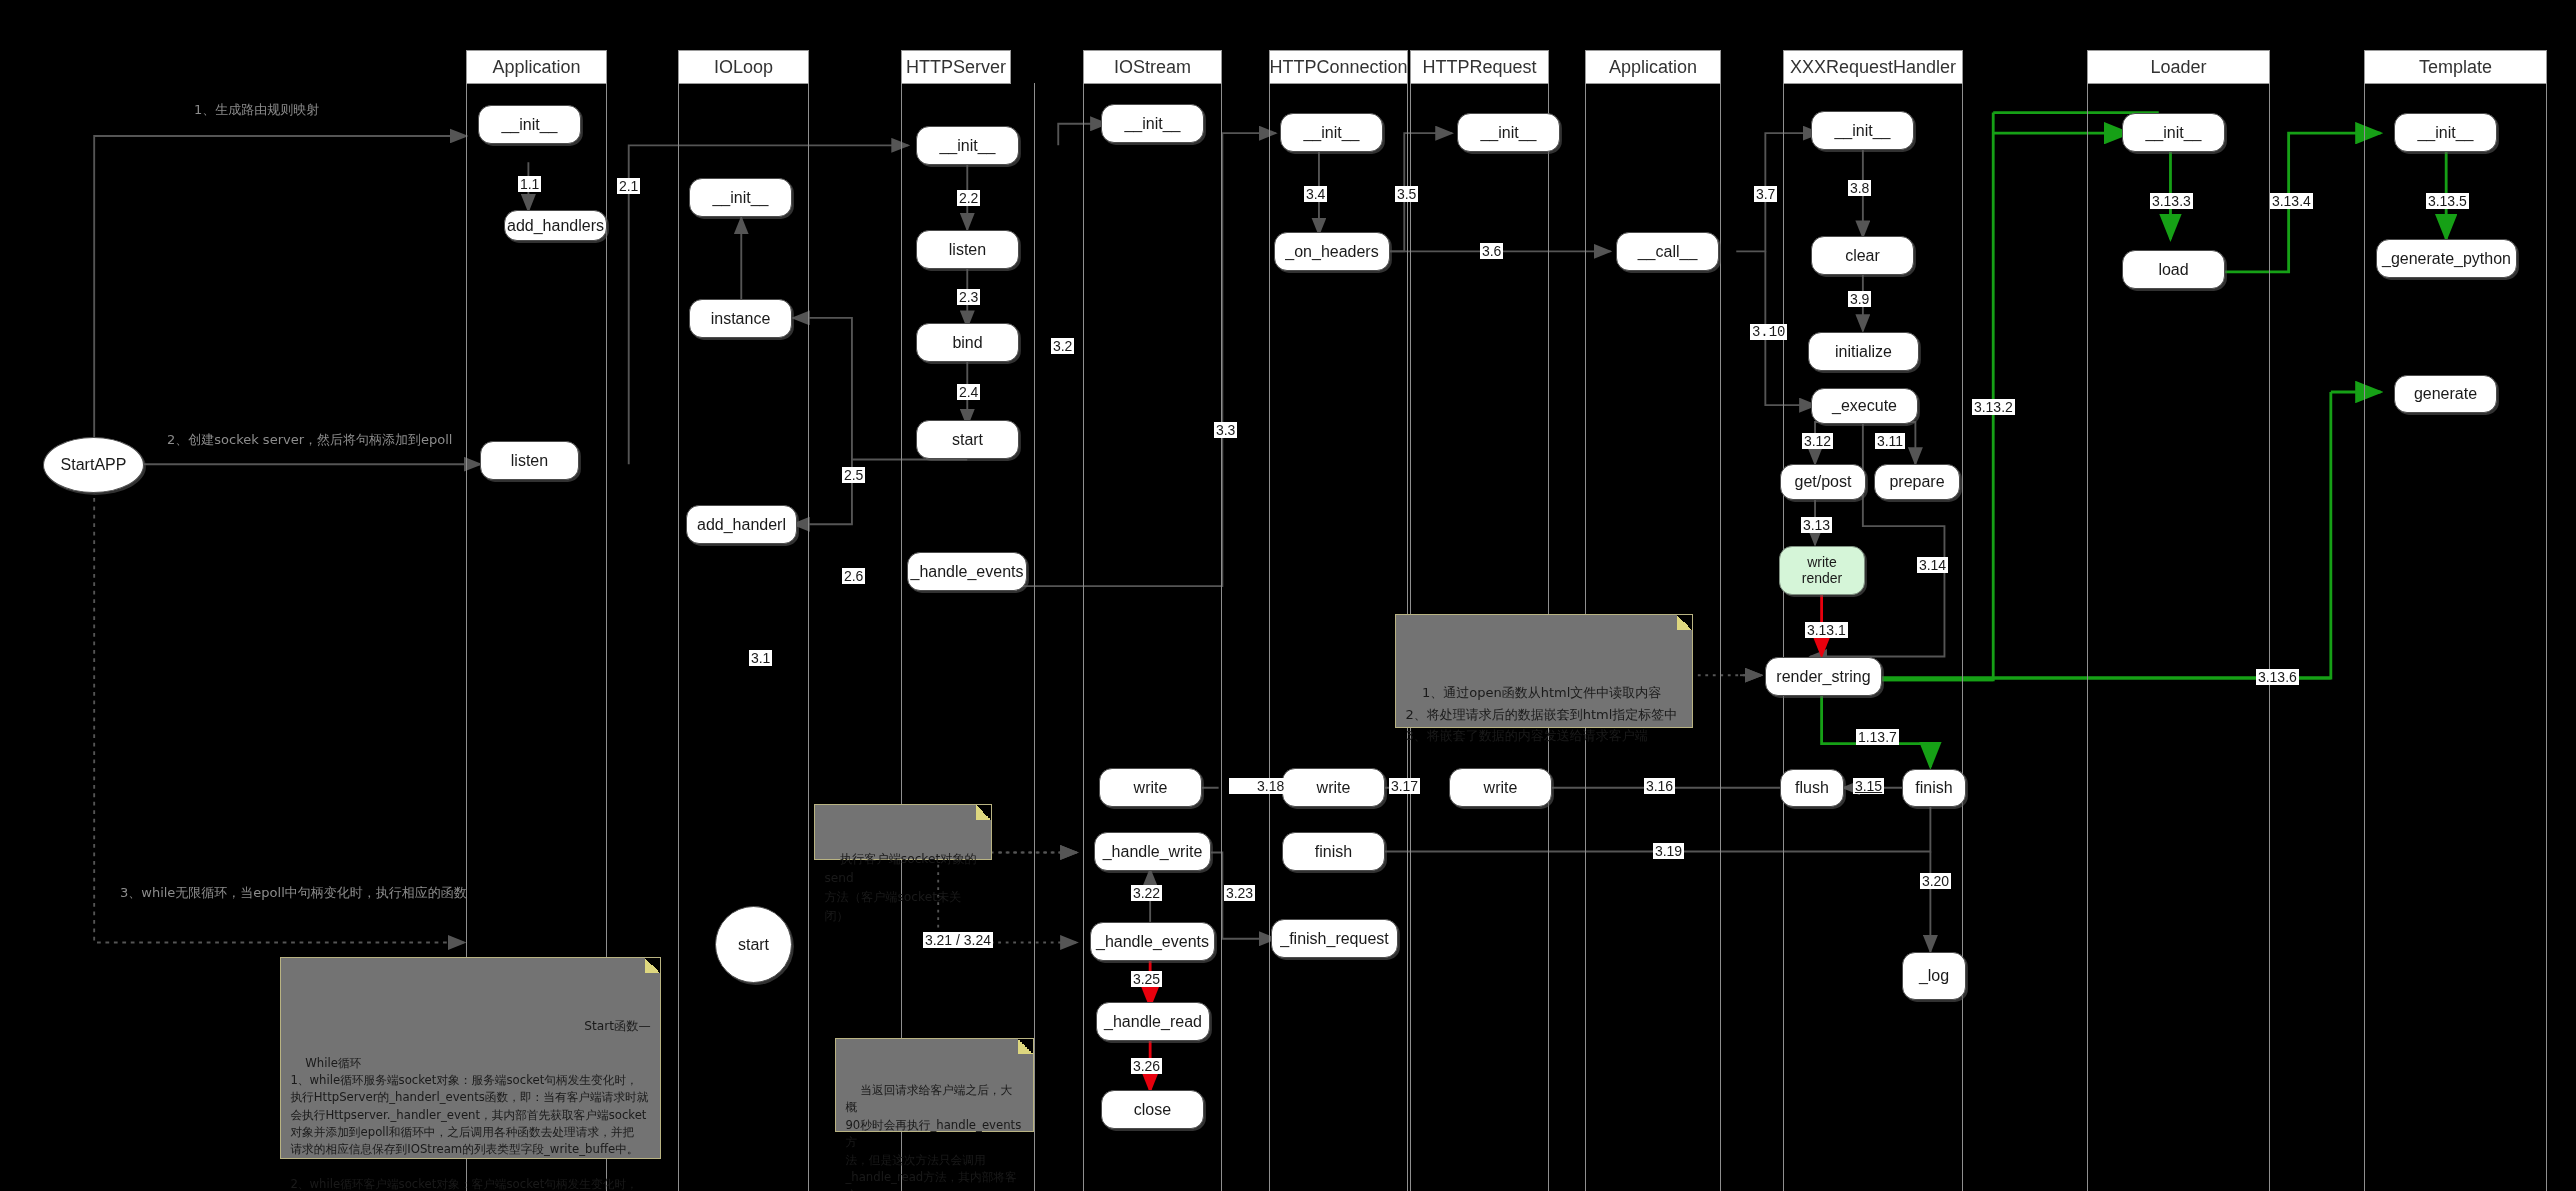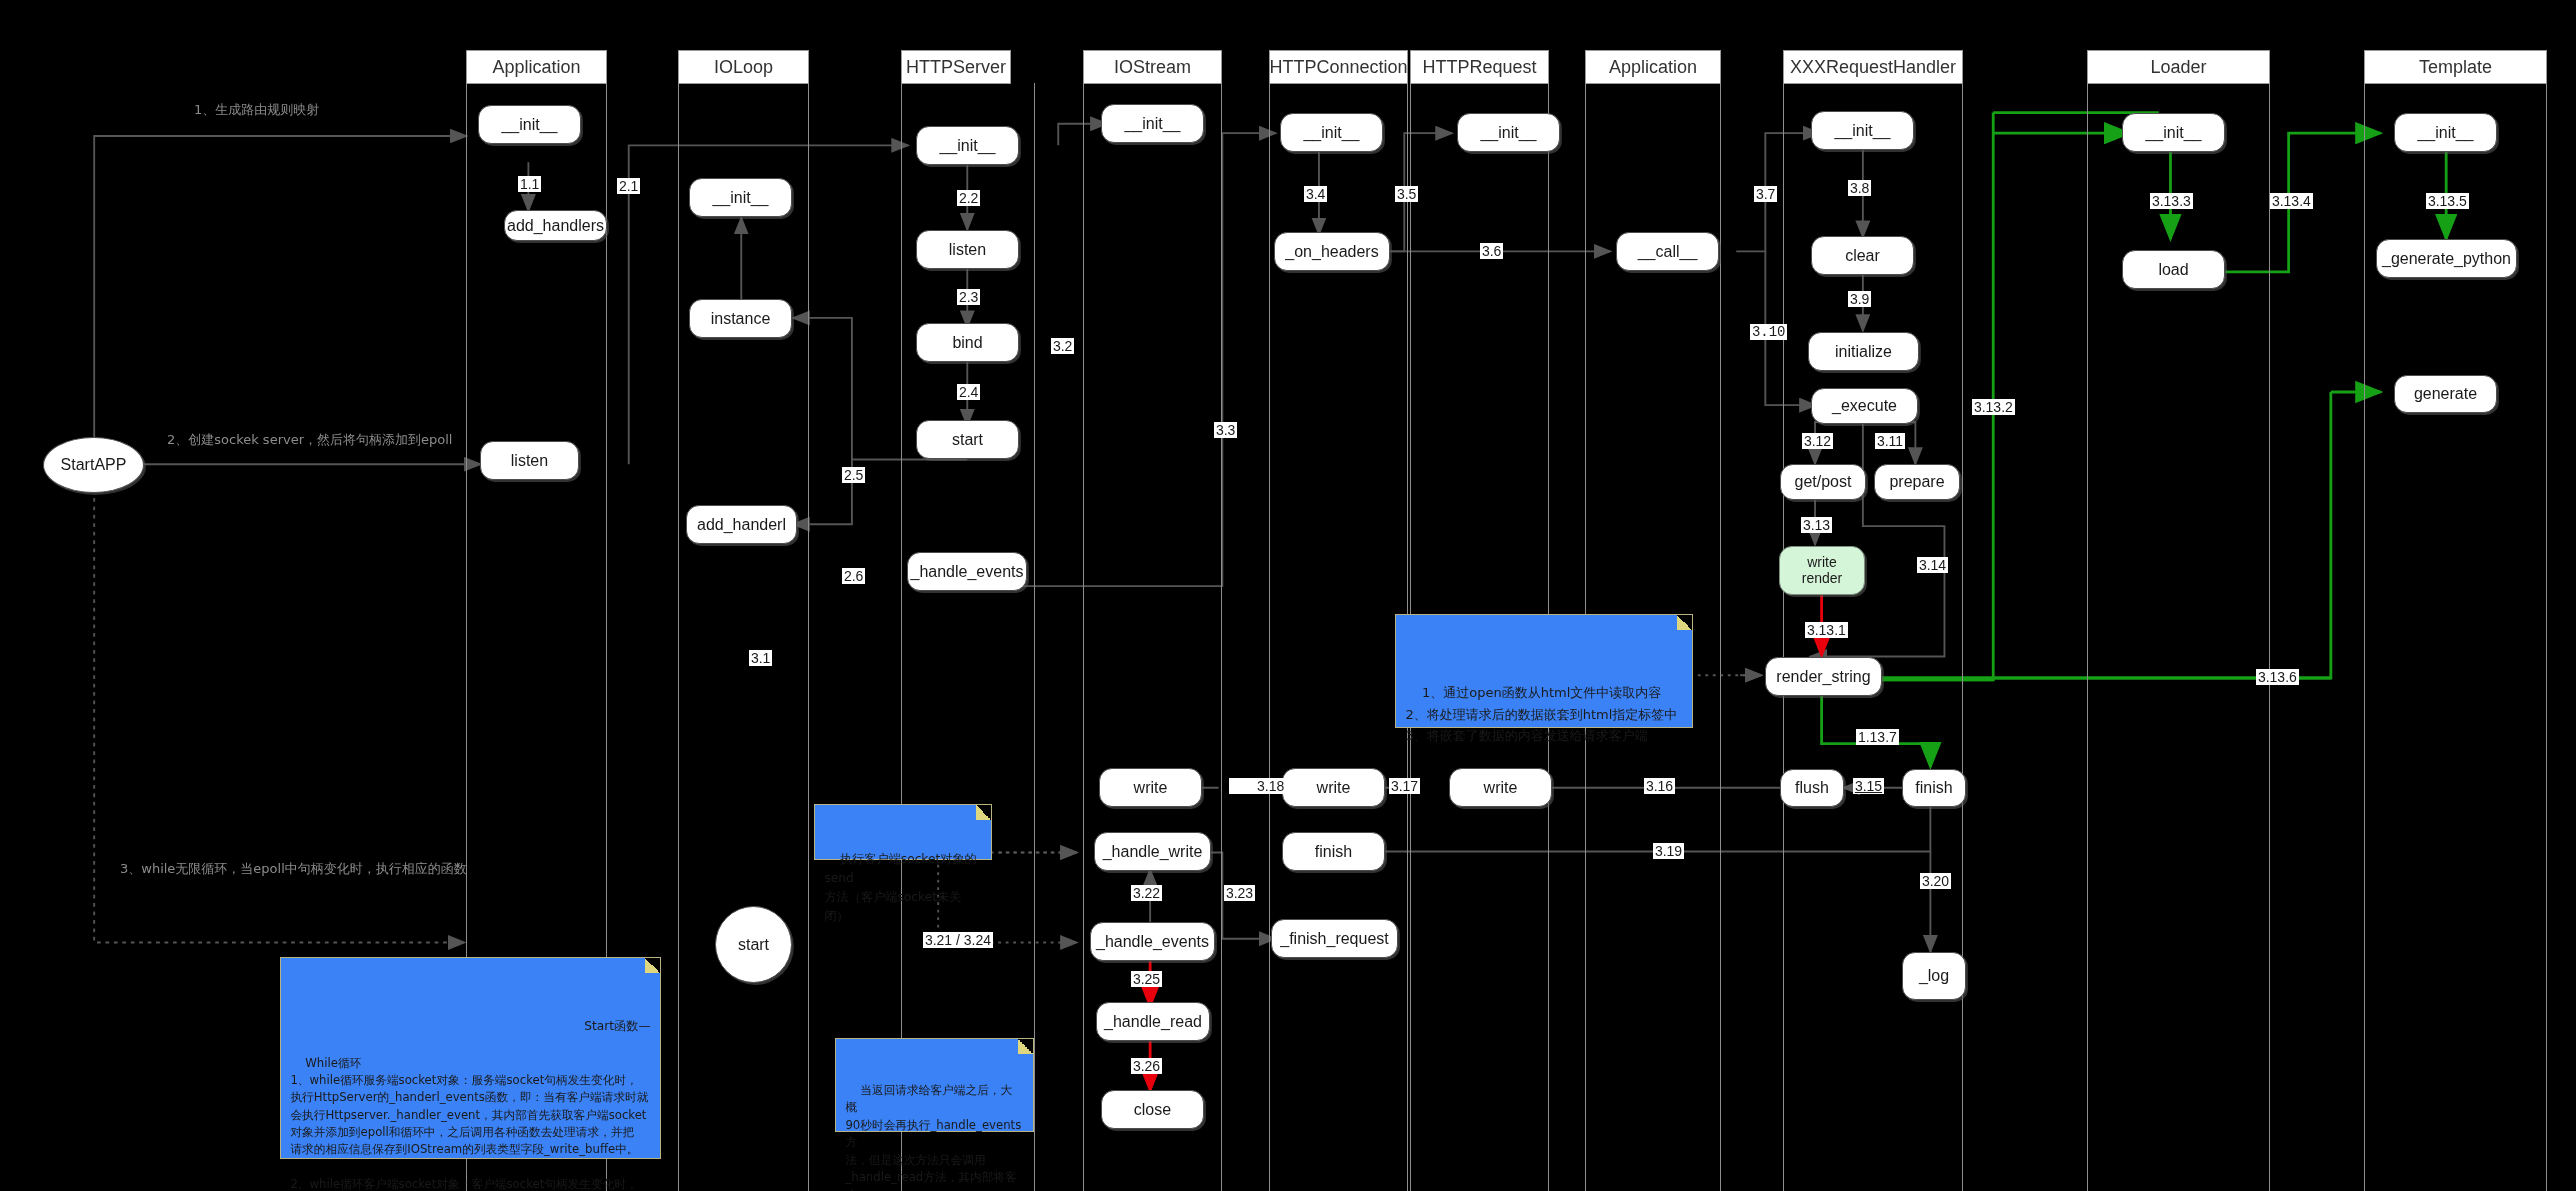--- a/index.html
+++ b/index.html
@@ -26,21 +26,21 @@
   .node.green{background:#d5f5d8;border-color:#7e8f80;}
   .node.oval{border-radius:50%;}
 
   .edge-label{
     position:absolute;background:#fff;color:#1a1a1a;font-size:14px;
     padding:0 1.9px;line-height:1.15;white-space:nowrap;z-index:9;
     border:0;
   }
 
   .note{
-    position:absolute;background:#3b82f6;border:0.9px solid #b9b382;
+    position:absolute;background:#737373;border:0.9px solid #b9b382;
     color:#1a1a1a;font-size:12.7px;line-height:1.5;padding:7.5px 9.4px;
     box-sizing:border-box;z-index:10;white-space:pre-wrap;
     font-family:"DejaVu Sans", sans-serif;
   }
   .note .fold{
     position:absolute;right:0;top:0;width:15px;height:15px;
     background:linear-gradient(225deg,#000 0 50%,#ded77f 50% 100%);
   }
   .note .ttl{display:block;text-align:right;font-size:12.2px;margin-bottom:1.9px;}
 
@@ -292,21 +292,21 @@
   <div class="edge-label" style="left:1805px;top:622px;">3.13.1</div>
   <div class="edge-label" style="left:1972px;top:399px;">3.13.2</div>
   <div class="edge-label" style="left:2150px;top:193px;">3.13.3</div>
   <div class="edge-label" style="left:2270px;top:193px;">3.13.4</div>
   <div class="edge-label" style="left:2426px;top:193px;">3.13.5</div>
   <div class="edge-label" style="left:2256px;top:669px;">3.13.6</div>
   <div class="edge-label" style="left:1856px;top:729px;">1.13.7</div>
 
   <div class="anno" style="left:194px;top:101px;">1、生成路由规则映射</div>
   <div class="anno" style="left:167px;top:431px;">2、创建sockek server，然后将句柄添加到epoll</div>
-  <div class="anno" style="left:120px;top:860px;text-align:center;">3、while无限循环，当epoll中句柄变化时，执行相应的函数</div>
+  <div class="anno" style="left:120px;top:884px;text-align:center;">3、while无限循环，当epoll中句柄变化时，执行相应的函数</div>
 
   <div class="note" style="left:1395px;top:614px;width:298px;height:114px;font-size:13px;line-height:1.65;padding-top:24.4px;">
     <span class="fold"></span>
     <span>1、通过open函数从html文件中读取内容
 2、将处理请求后的数据嵌套到html指定标签中
 3、将嵌套了数据的内容发送给请求客户端</span>
   </div>
 
   <div class="note" style="left:814px;top:804px;width:178px;height:56px;font-size:12.2px;line-height:1.55;">
     <span class="fold"></span>

